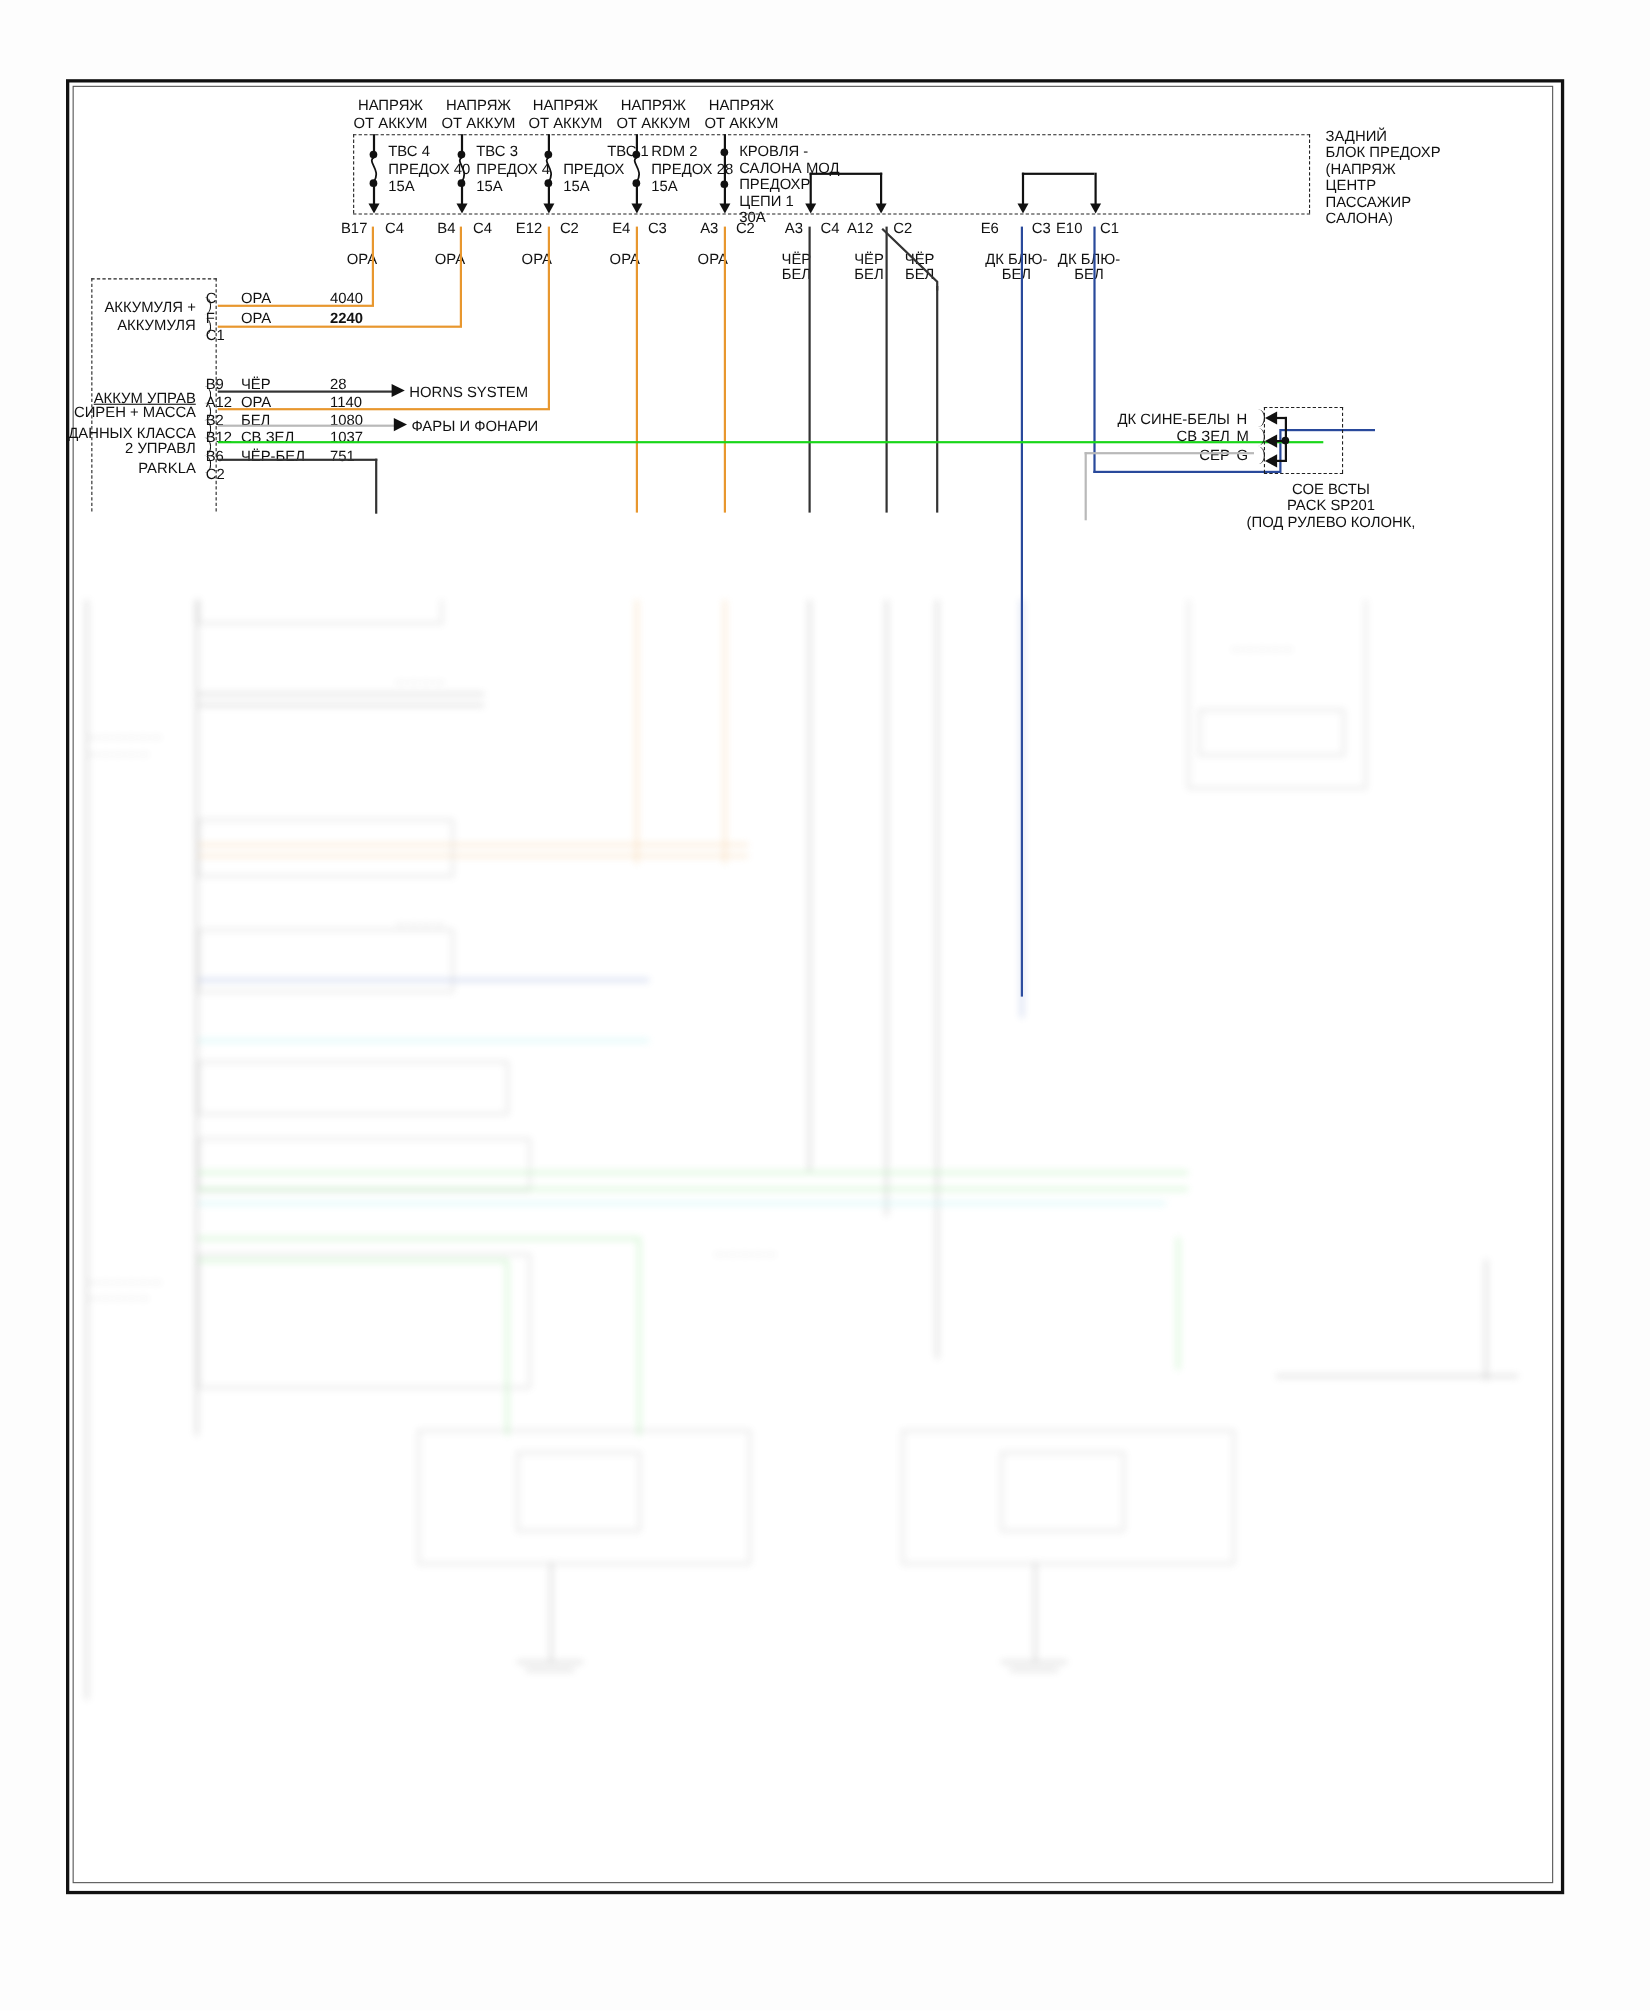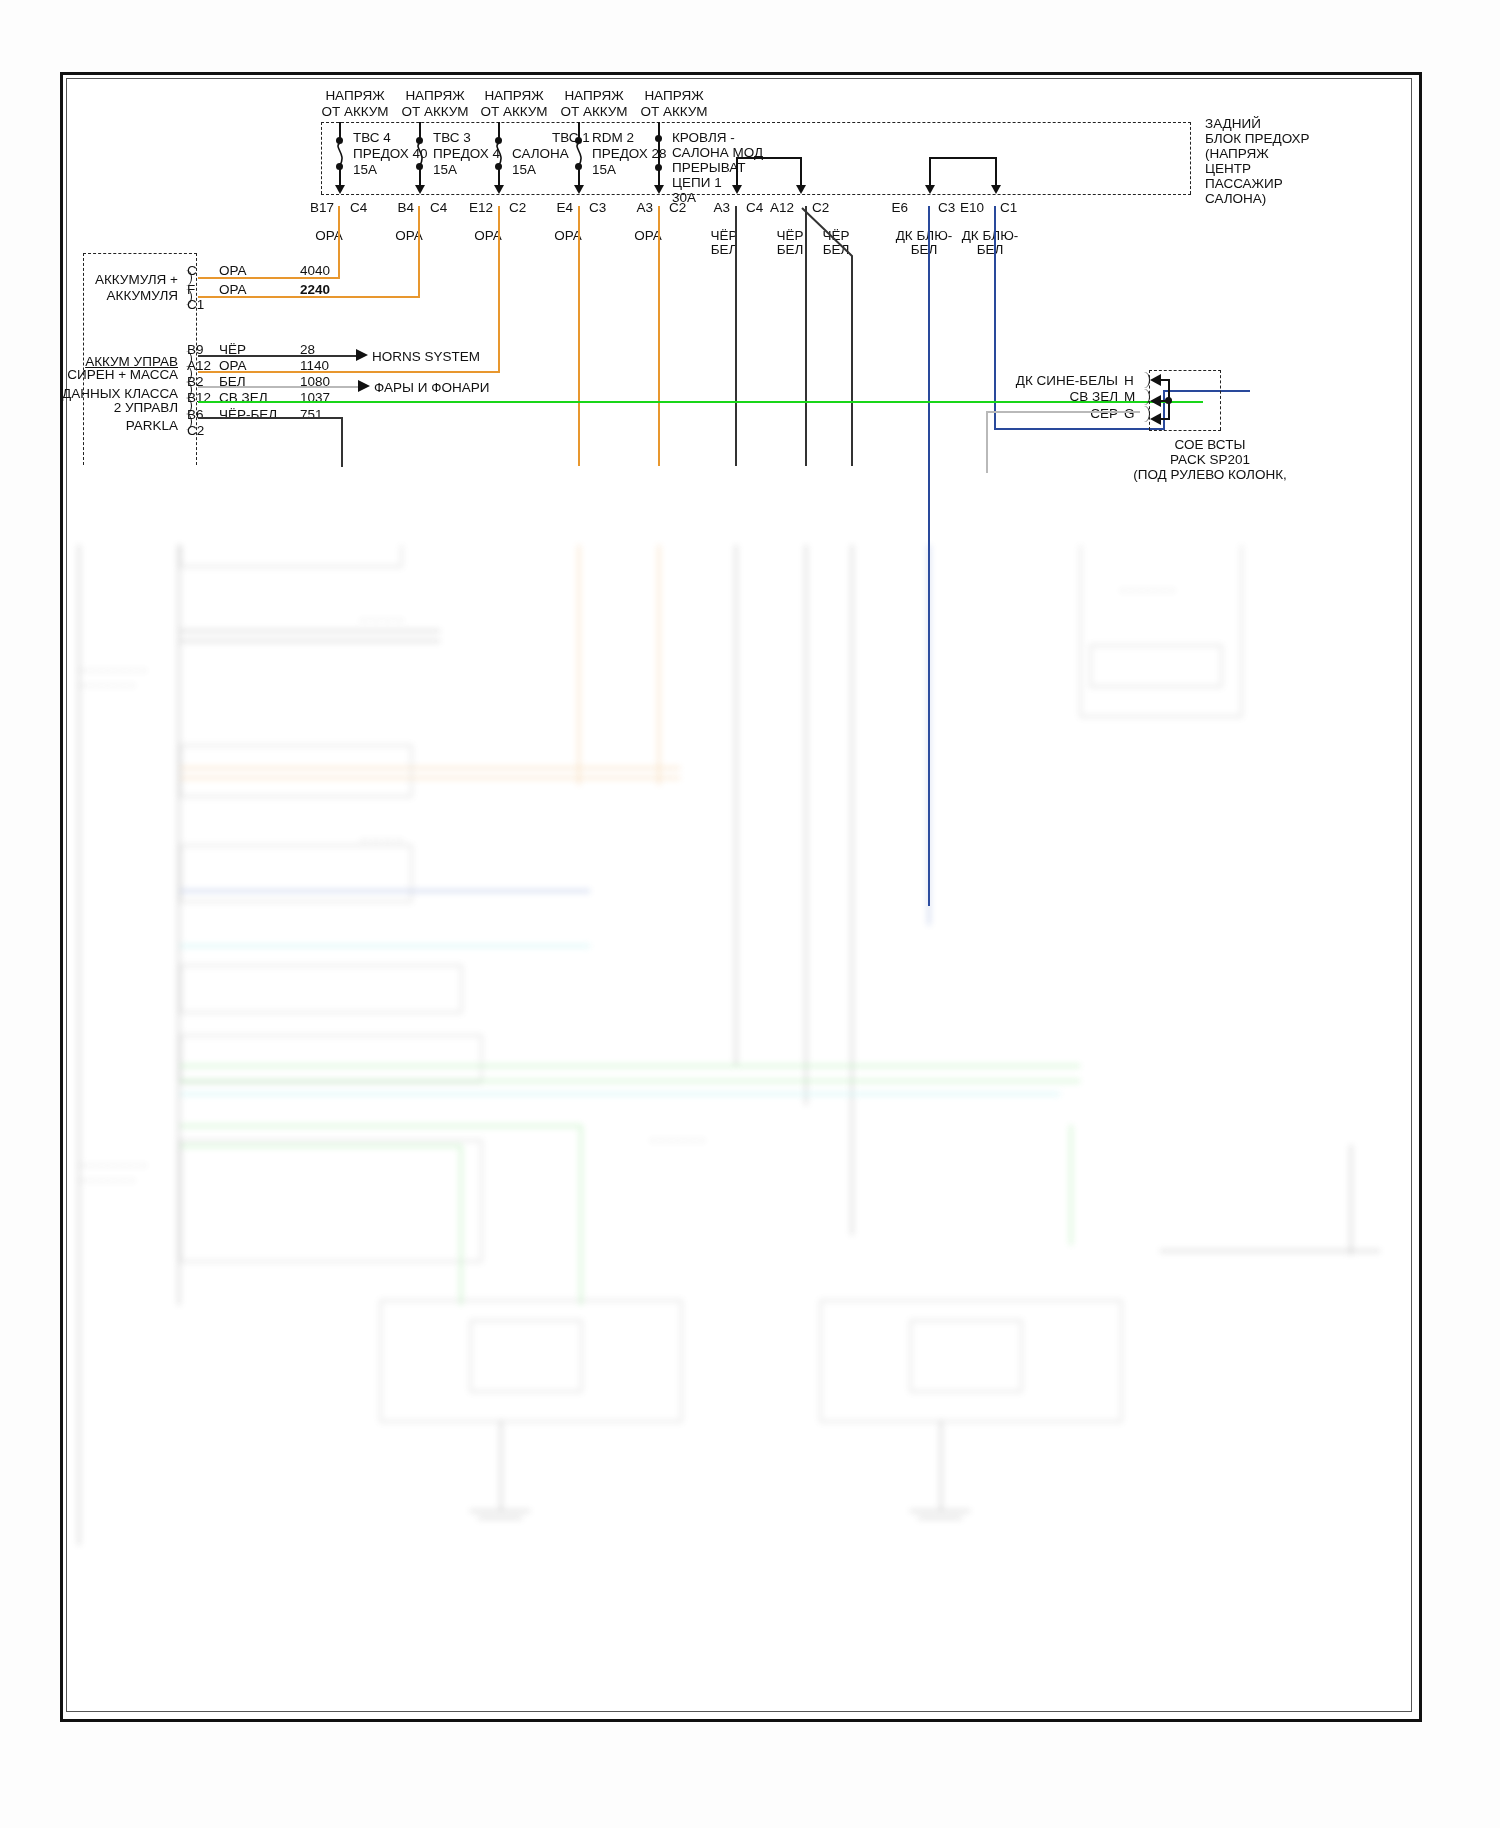--- a/index.html
+++ b/index.html
@@ -200,21 +200,21 @@
 
   <div class="ln vl" style="left:498px; top:122px; height:18px;"></div>
   <div class="dot" style="left:495px; top:137px;"></div>
   <svg class="fuse" style="left:491px; top:143px;" width="16" height="22" viewBox="0 0 16 22">
     <path d="M8 0 C 1 4, 15 11, 8 22" stroke="#111" stroke-width="1.6" fill="none"></path>
   </svg>
   <div class="dot" style="left:495px; top:163px;"></div>
   <div class="ln vl" style="left:498px; top:168px; height:20px;"></div>
   <div class="arrow-d" style="left:494px; top:185px;"></div>
   <div class="txt" style="left:512px; top:130px;margin-left:40px;">ТВС 1</div>
-  <div class="txt" style="left:512px; top:146px;">САЛОНА</div>
+  <div class="txt" style="left:512px; top:146px;">ПРЕДОХ</div>
   <div class="txt" style="left:512px; top:162px;">15А</div>
 
   <div class="ln vl" style="left:578px; top:122px; height:18px;"></div>
   <div class="dot" style="left:575px; top:137px;"></div>
   <svg class="fuse" style="left:571px; top:143px;" width="16" height="22" viewBox="0 0 16 22">
     <path d="M8 0 C 1 4, 15 11, 8 22" stroke="#111" stroke-width="1.6" fill="none"></path>
   </svg>
   <div class="dot" style="left:575px; top:163px;"></div>
   <div class="ln vl" style="left:578px; top:168px; height:20px;"></div>
   <div class="arrow-d" style="left:574px; top:185px;"></div>
@@ -223,21 +223,21 @@
   <div class="txt" style="left:592px; top:162px;">15А</div>
 
   <div class="ln vl" style="left:658px; top:122px; height:16px;"></div>
   <div class="dot" style="left:655px; top:135px;"></div>
   <div class="ln vl" style="left:658px; top:140px; height:26px;"></div>
   <div class="dot" style="left:655px; top:164px;"></div>
   <div class="ln vl" style="left:658px; top:169px; height:19px;"></div>
   <div class="arrow-d" style="left:654px; top:185px;"></div>
   <div class="txt" style="left:672px; top:130px;">КРОВЛЯ -</div>
   <div class="txt" style="left:672px; top:145px;">САЛОНА МОД</div>
-  <div class="txt" style="left:672px; top:160px;">ПРЕРЫВАТ</div>
+  <div class="txt" style="left:672px; top:160px;">ПРЕДОХР</div>
   <div class="txt" style="left:672px; top:175px;">ЦЕПИ 1</div>
   <div class="txt" style="left:672px; top:190px;">30А</div>
 
   <div class="ln hl" style="left:736px; top:157px; width:66px;"></div>
   <div class="ln vl" style="left:736px; top:157px; height:30px;"></div>
   <div class="ln vl" style="left:800px; top:157px; height:30px;"></div>
   <div class="arrow-d" style="left:732px; top:185px;"></div>
   <div class="arrow-d" style="left:796px; top:185px;"></div>
 
   <div class="ln hl" style="left:929px; top:157px; width:66px;"></div>

